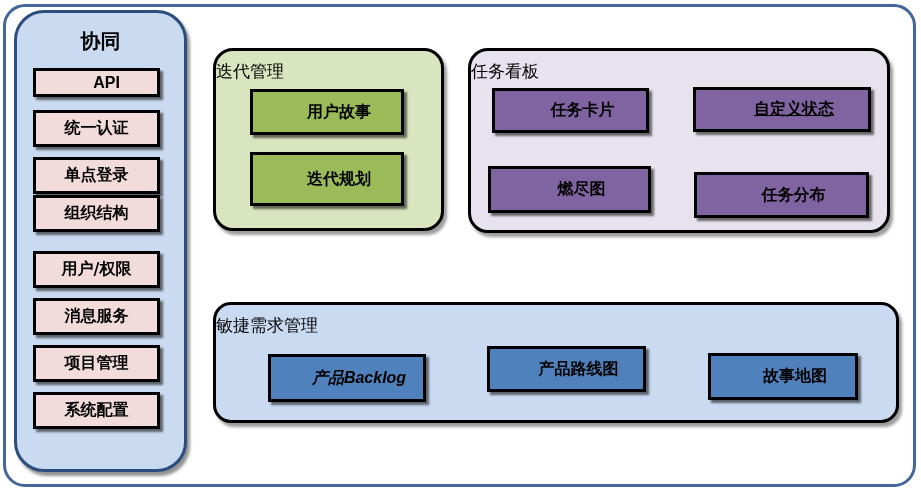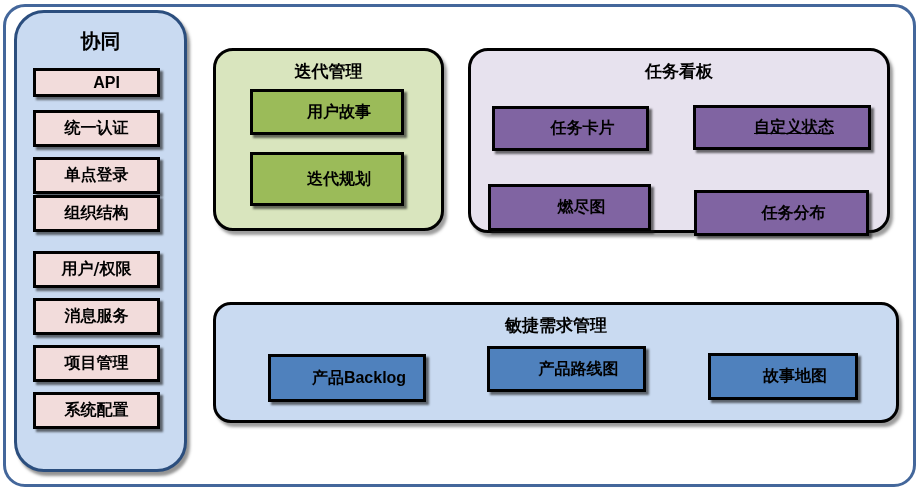--- a/index.html
+++ b/index.html
@@ -52,23 +52,22 @@
     justify-content: center;
   }
   
   .group {
     position: absolute;
     border: 3px solid var(--box-border, #000);
     box-shadow: 3px 4px 3px rgba(60,60,60,0.5);
   }
   .group-title {
     display: block;
-    text-align: center;
     font-size: 17px;
-    font-weight: bold;
+    font-weight: normal;
     color: #000;
     margin-top: 9px;
   }
   .group-iteration {
     left: 213px; top: 48px;
     width: 231px; height: 183px;
     border-radius: 20px;
     background: var(--iteration-fill, #D9E5BE);
   }
   .group-kanban {
@@ -87,21 +86,21 @@
   .node {
     position: absolute;
     border: 3px solid var(--box-border, #000);
     box-shadow: 3px 3px 2px rgba(20,20,20,0.6);
     display: flex;
     align-items: center;
     justify-content: center;
     padding-left: 24px;
   }
   .node-green  { background: var(--iteration-item-fill, #9BBB59); }
-  .node-purple { background: var(--kanban-item-fill, #8064A2); margin-top: 18px; }
+  .node-purple { background: var(--kanban-item-fill, #8064A2); }
   .node-blue   { background: var(--agile-item-fill, #4F81BD); }
   .label {
     font-family: "DejaVu Serif", "Liberation Serif", serif;
     font-weight: bold;
     font-size: 16px;
     color: #000;
     white-space: nowrap;
   }
   .label .latin {
     font-family: "Liberation Sans", "DejaVu Sans", sans-serif;
@@ -164,21 +163,21 @@
     <div class="node node-purple" style="left:17px;top:115px;width:163px;height:47px;">
       <span class="label autolatin">燃尽图</span>
     </div>
     <div class="node node-purple" style="left:223px;top:121px;width:175px;height:46px;">
       <span class="label autolatin">任务分布</span>
     </div>
   </div>
 
   <div class="group group-agile">
     <span class="group-title">敏捷需求管理</span>
-    <div class="node node-blue" style="left:52px;top:49px;width:158px;height:48px;">
+    <div class="node node-blue" style="left:52px;top:49px;width:158px;height:48px;font-style:italic;">
       <span class="label autolatin">产品<span class="latin">Backlog</span></span>
     </div>
     <div class="node node-blue" style="left:271px;top:41px;width:159px;height:46px;">
       <span class="label autolatin">产品路线图</span>
     </div>
     <div class="node node-blue" style="left:492px;top:48px;width:150px;height:47px;">
       <span class="label autolatin">故事地图</span>
     </div>
   </div>
 </div>

